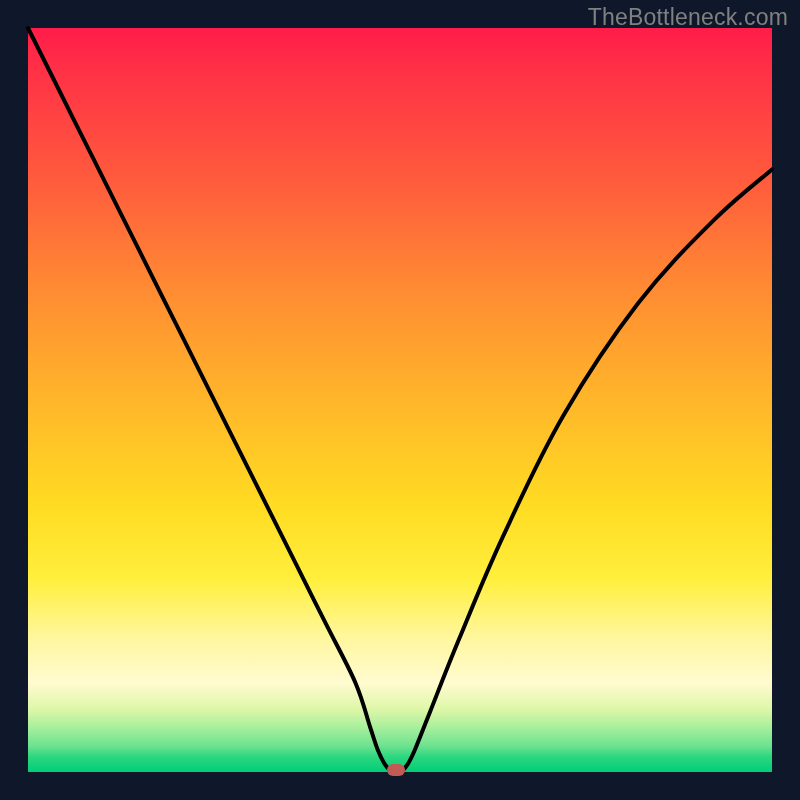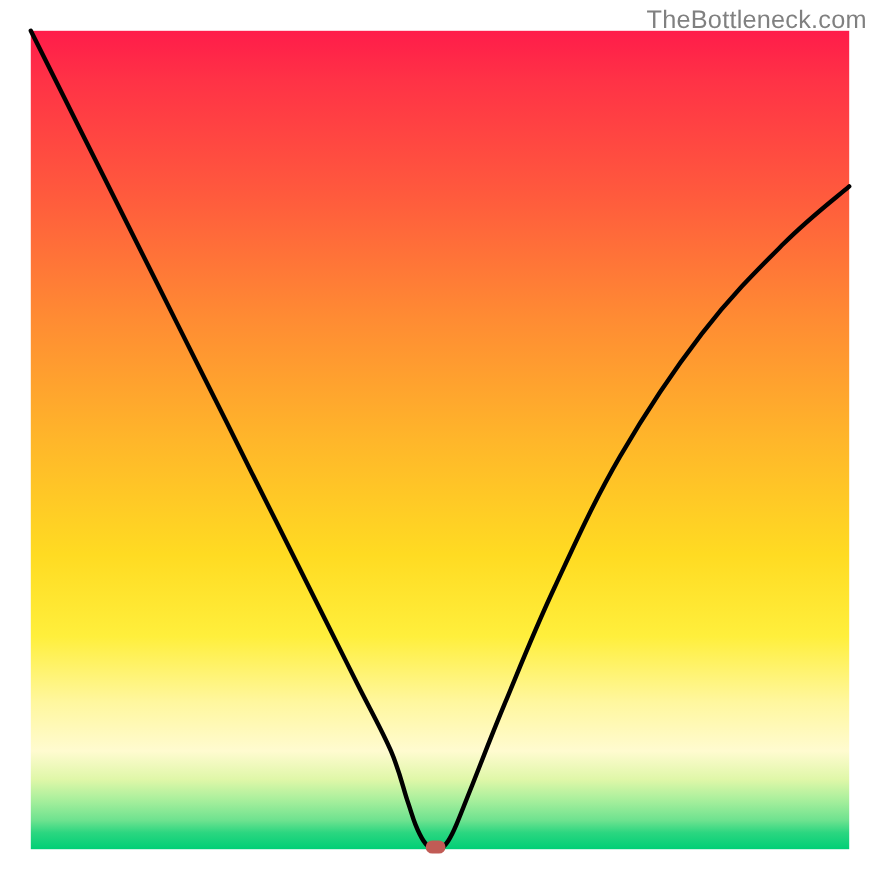--- a/index.html
+++ b/index.html
@@ -10,21 +10,21 @@
     background: #000;
     overflow: hidden;
     font-family: Arial, Helvetica, sans-serif;
   }
   .frame {
     position: absolute;
     left: 0;
     top: 0;
     width: 800px;
     height: 800px;
-    background: #ffffff;
+    background: #0f172a;
   }
   .plot {
     position: absolute;
     left: 28px;
     top: 28px;
     width: 744px;
     height: 744px;
     
     background: linear-gradient(
       to bottom,

